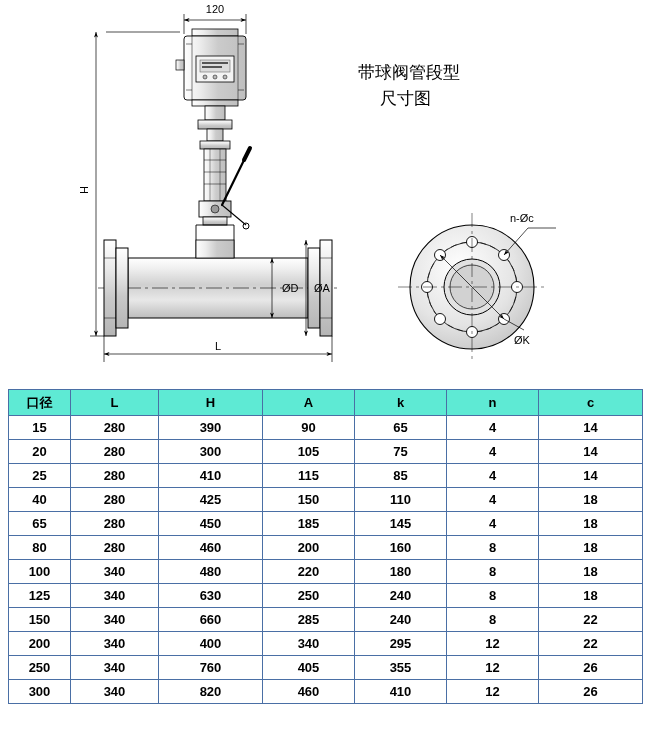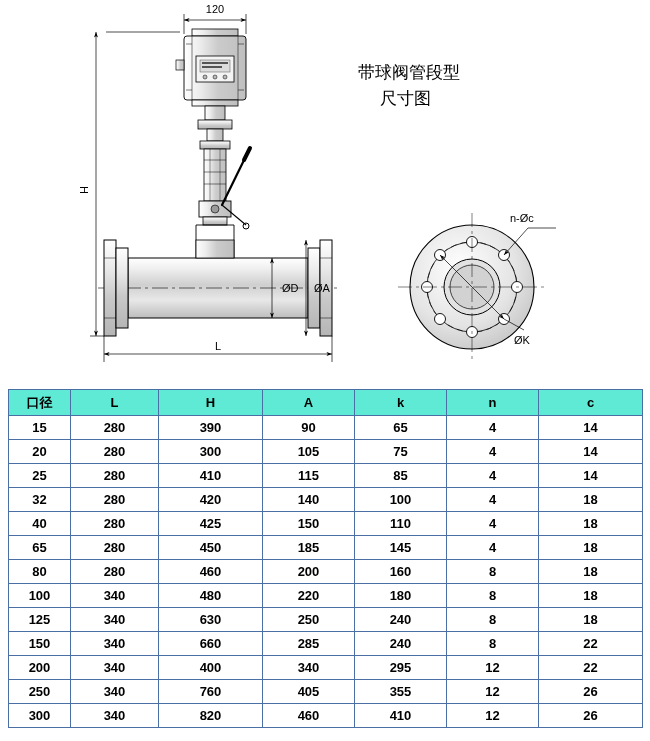--- a/index.html
+++ b/index.html
@@ -314,29 +314,20 @@
         <tr>
           <td>25</td>
           <td>280</td>
           <td>410</td>
           <td>115</td>
           <td>85</td>
           <td>4</td>
           <td>14</td>
         </tr>
         <tr>
-          <td>32</td>
-          <td>280</td>
-          <td>420</td>
-          <td>140</td>
-          <td>100</td>
-          <td>4</td>
-          <td>18</td>
-        </tr>
-        <tr>
           <td>40</td>
           <td>280</td>
           <td>425</td>
           <td>150</td>
           <td>110</td>
           <td>4</td>
           <td>18</td>
         </tr>
         <tr>
           <td>65</td>

